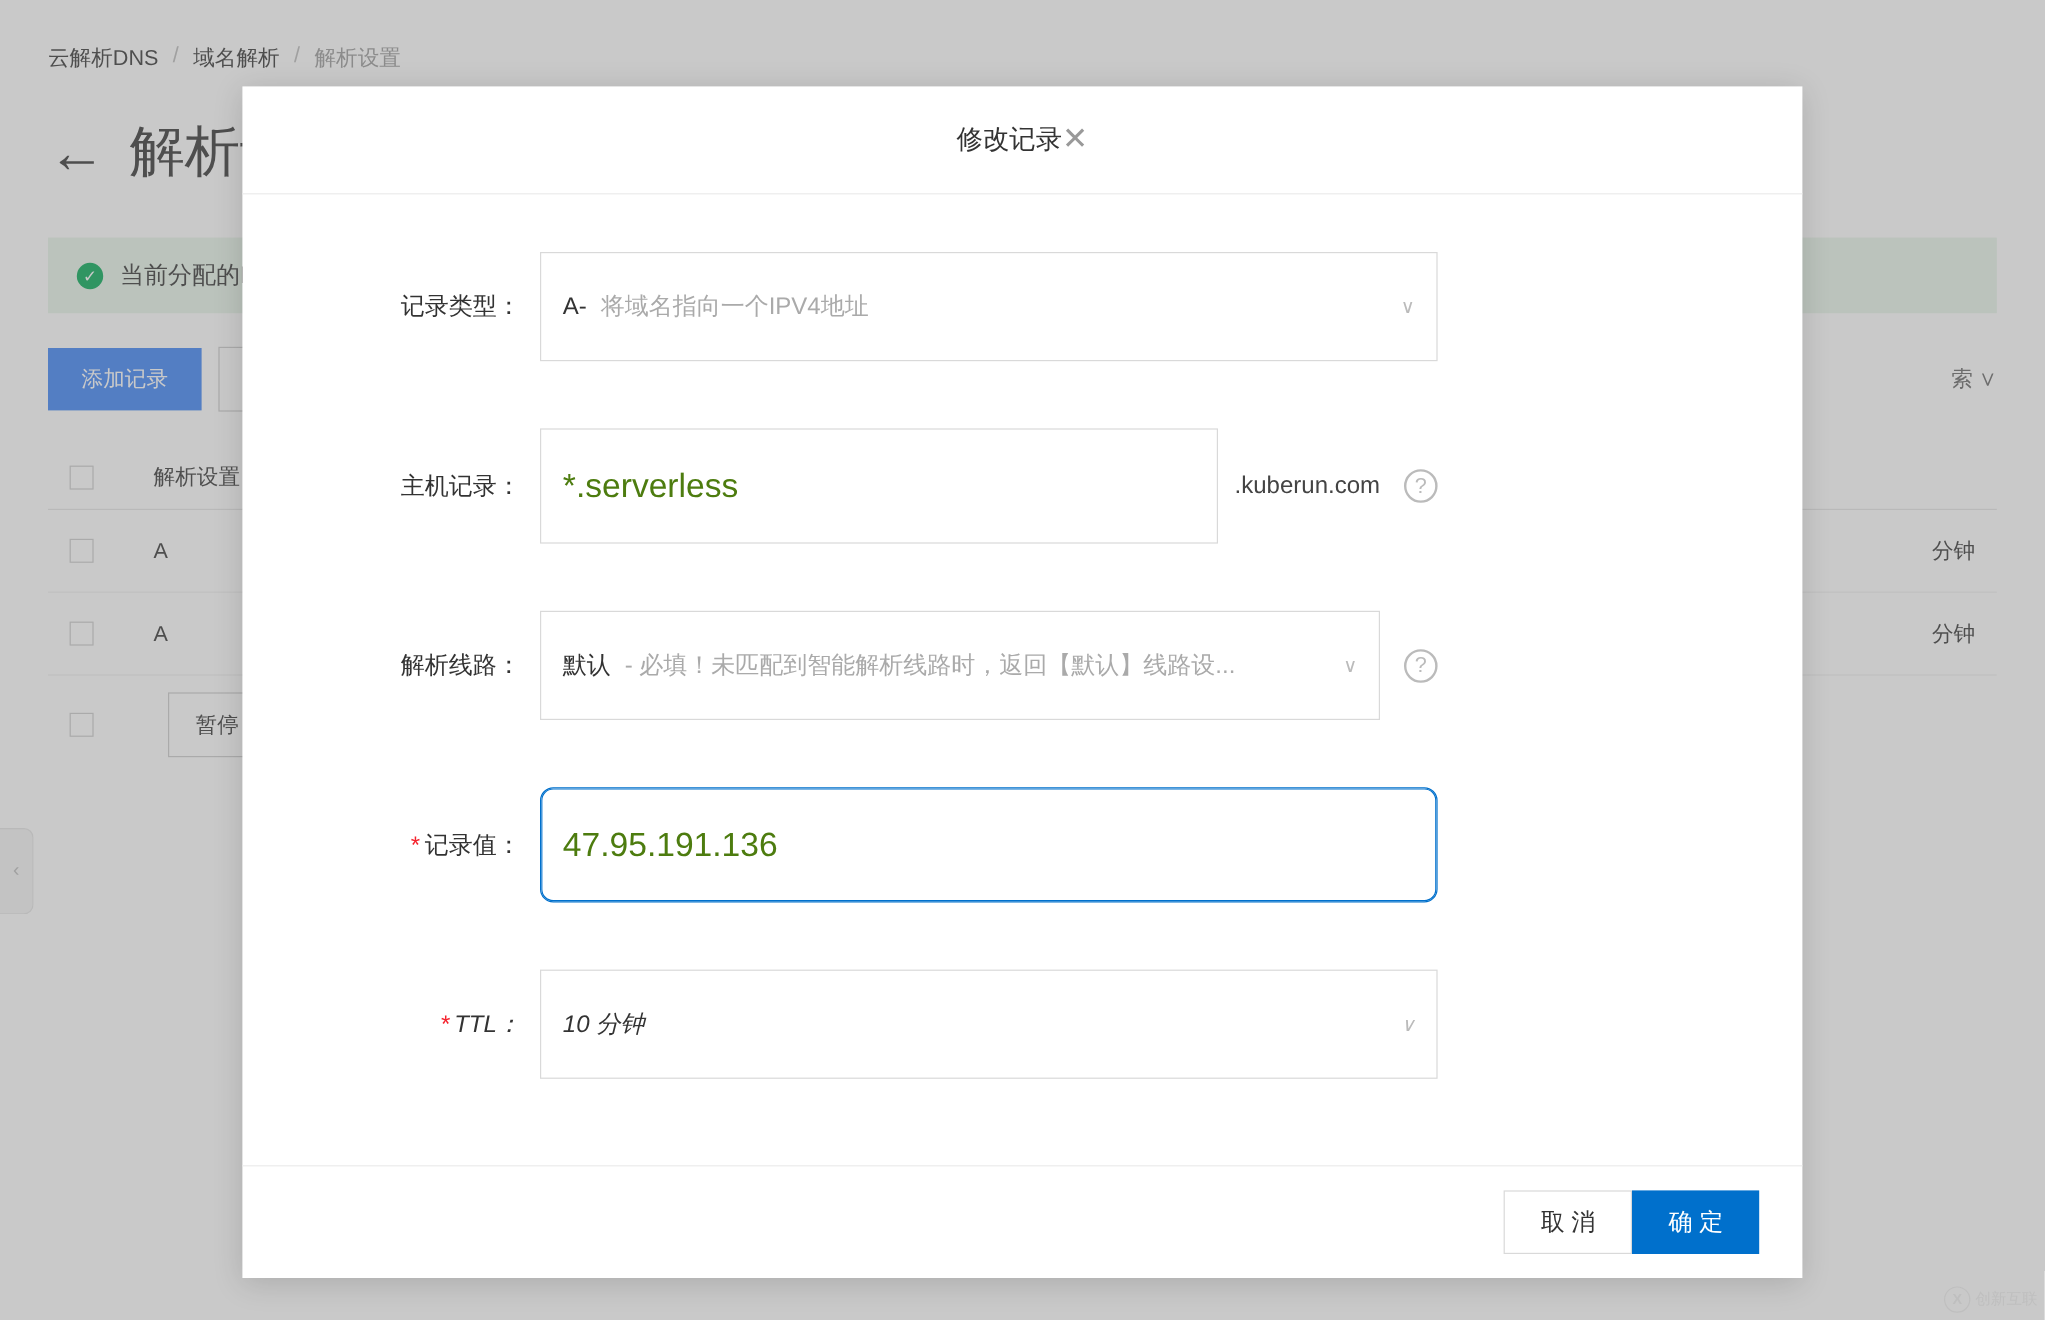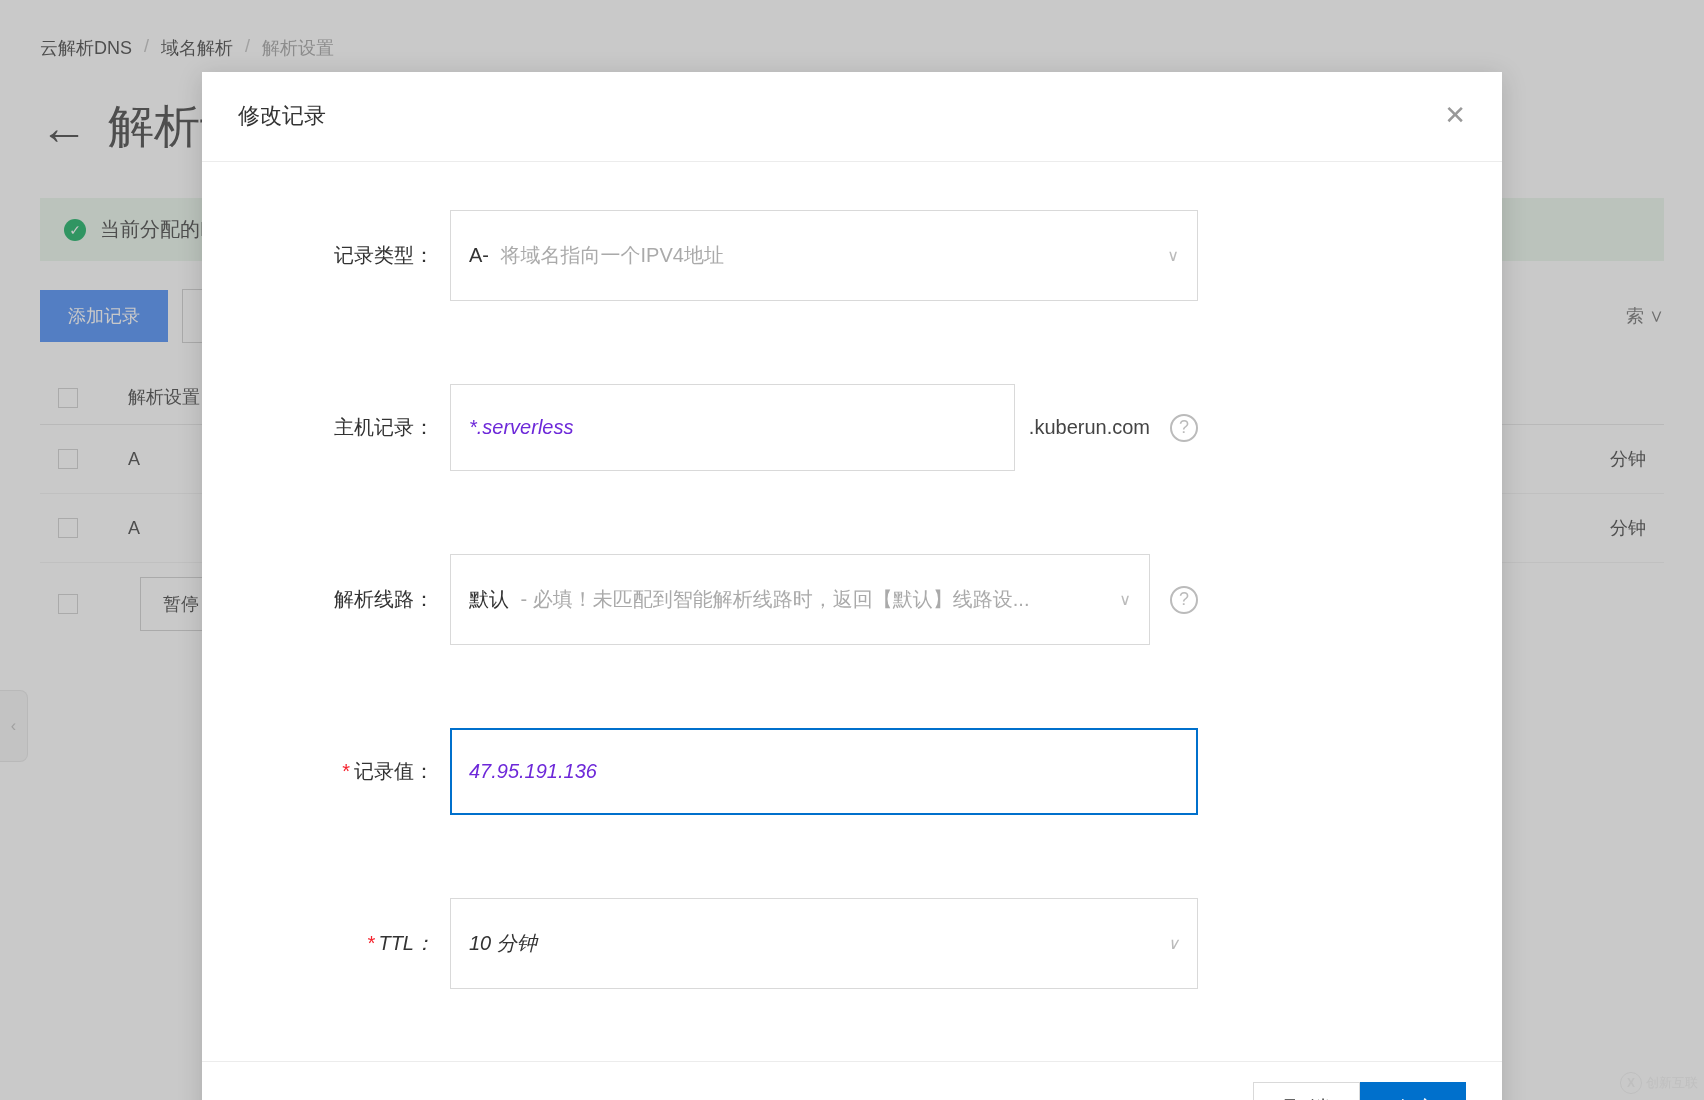--- a/index.html
+++ b/index.html
@@ -84,29 +84,29 @@
       position: absolute; inset: 0;
       background: rgba(120,120,120,0.4);
       display: flex; align-items: flex-start; justify-content: center;
       padding-top: 72px;
     }
     .modal {
       background: #fff; width: 1300px;
       box-shadow: 0 4px 24px rgba(0,0,0,.15);
     }
     .modal-header {
-      display: flex; justify-content: space-between; align-items: center;
+      display: flex; justify-content: center; align-items: center;
       padding: 28px 36px 30px 36px;
       border-bottom: 1px solid #ececec;
     }
     .modal-title { font-size: 22px; font-weight: 500; }
     .close-x { font-size: 26px; color: #999; cursor: pointer; }
     .modal-body { padding: 48px 48px 72px 48px; }
     .form-row {
-      display: flex; align-items: center; margin-bottom: 83px;
+      display: flex; align-items: center; margin-bottom: 56px;
     }
     .form-row:last-child { margin-bottom: 0; font-style: italic; }
     .form-label {
       width: 200px; text-align: right; padding-right: 16px;
       font-size: 20px; color: #333;
     }
     .req { color: #f5222d; margin-right: 4px; }
     .form-field { flex: 0 0 748px; display: flex; align-items: center; }
     .form-field .suffix { margin-left: 14px; font-size: 20px; color: #444; }
     .help-icon {
@@ -120,26 +120,25 @@
       border: 1px solid #d9d9d9; padding: 31px 18px;
       font-size: 20px; color: #333; background: #fff;
       display: flex; justify-content: space-between; align-items: center;
       position: relative;
     }
     .select-box.full { max-width: 748px; }
     .select-box .sel-prefix { color: #333; }
     .select-box .sel-placeholder { color: #aaa; margin-left: 6px;}
     .select-box .chev { color: #bbb; font-size: 16px; }
     .input-box input {
-      border: none; outline: none; width: 100%; font-size: 20px; color: #6d28d9;
+      border: none; outline: none; width: 100%; font-size: 28px; color: #4d7c0f;
       background: transparent;
-      font-style: italic;
     }
     .input-box.host { max-width: 580px; }
-    .input-box.focused { border-color: #0070cc; box-shadow: 0 0 0 1px #0070cc inset; }
+    .input-box.focused { border-color: #0070cc; box-shadow: 0 0 0 1px #0070cc inset; border-radius: 11px; }
     .modal-footer {
       border-top: 1px solid #ececec;
       padding: 20px 36px;
       display: flex; justify-content: flex-end; gap: 0;
     }
     .btn-cancel {
       background: #fff; border: 1px solid #d9d9d9; color: #333;
       padding: 12px 30px; font-size: 20px; cursor: pointer;
     }
     .btn-ok {

